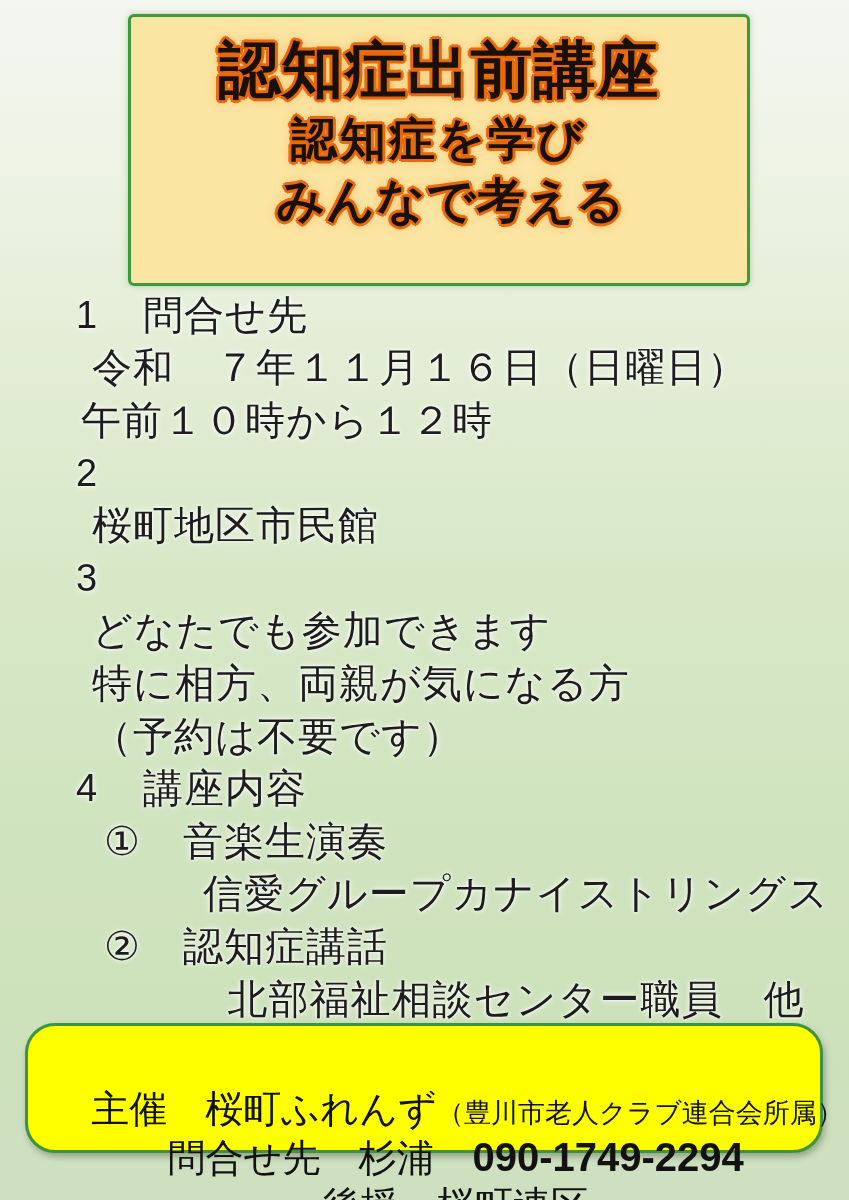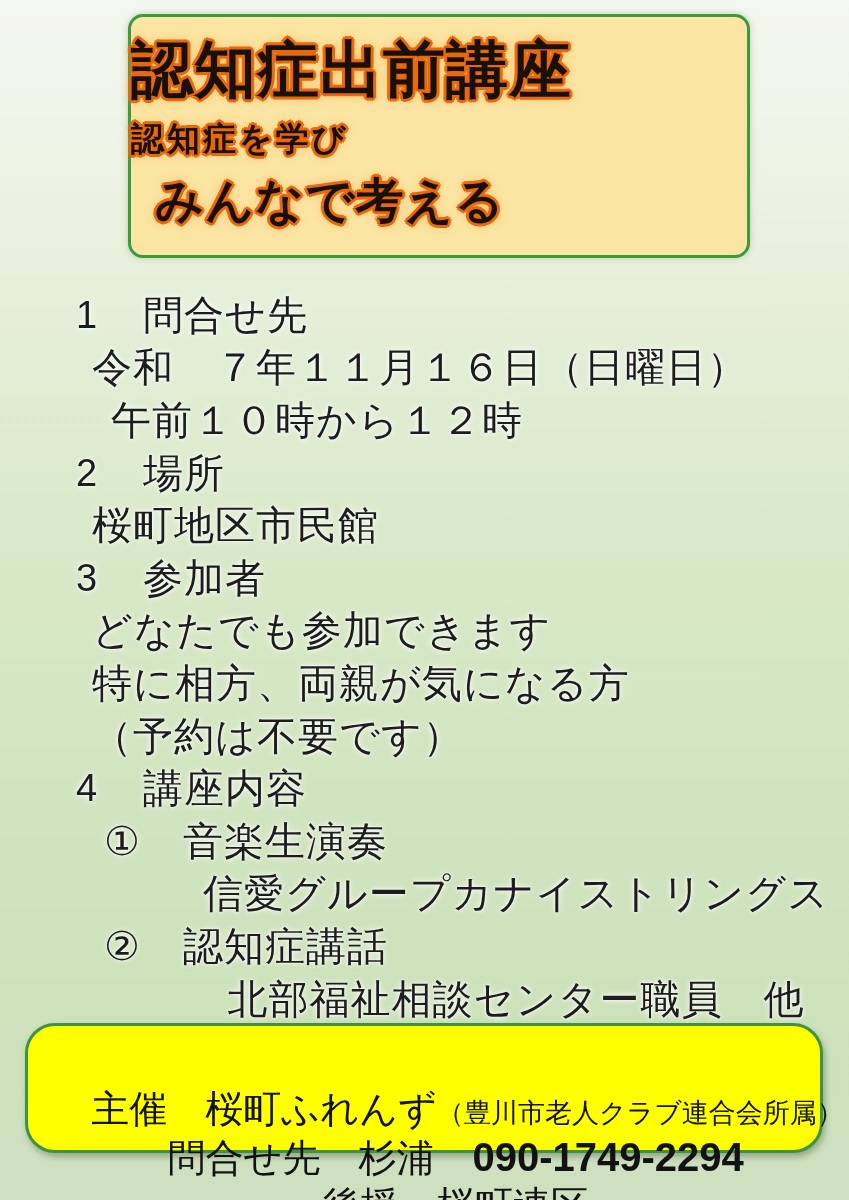--- a/index.html
+++ b/index.html
@@ -11,40 +11,41 @@
     font-family: "Liberation Sans", sans-serif;
     background: linear-gradient(180deg,
       #f4f6f0 0%, #eef3e5 14%, #e2edd5 30%, #d8e8c7 48%,
       #d1e4c0 66%, #cde1bb 84%, #cfe0c1 100%);
   }
 
   
   .title-box {
     position: absolute;
     left: 128px; top: 14px;
-    width: 622px; height: 244px;
+    width: 622px; height: 272px;
     box-sizing: border-box;
     background: #fbe5a3;
     border: 3px solid #3c9a3e;
-    border-radius: 15px;
+    border-radius: 6px;
+    text-align: center;
     box-shadow: 0 0 6px rgba(140, 170, 120, 0.55);
     padding-top: 15px;
   }
   .outline-text {
     color: #191009;
     font-weight: bold;
     text-shadow:
       3px 0 0 #e8690b, -3px 0 0 #e8690b,
       0 3px 0 #e8690b, 0 -3px 0 #e8690b,
       2px 2px 0 #e8690b, -2px 2px 0 #e8690b,
       2px -2px 0 #e8690b, -2px -2px 0 #e8690b,
       0 0 12px rgba(248, 166, 64, 0.95);
   }
   .title-line1 { font-size: 62px; line-height: 76px; letter-spacing: 1px; }
-  .title-line2 { font-size: 33px; line-height: 62px; letter-spacing: 3px; }
+  .title-line2 { font-size: 46px; line-height: 62px; letter-spacing: 3px; }
   .title-line3 { font-size: 48px; line-height: 62px; letter-spacing: 1px; margin-left: 24px; }
 
   
   .body-list {
     position: absolute;
     left: 0; top: 289px;
     width: 100%;
     color: #1d1d1d;
   }
   .bline {
@@ -53,21 +54,21 @@
     align-items: center;
     font-size: 40px;
     letter-spacing: 1px;
     white-space: pre;
     text-shadow: 0 0 6px #ffffff, 0 0 3px #ffffff;
   }
   .bline .marker { flex: 0 0 auto; }
   .numbered { padding-left: 76px; }
   .numbered .marker { width: 67px; font-size: 38px; }
   .sub { padding-left: 92px; }
-  .subIndent { padding-left: 111px; }
+  .subIndent { padding-left: 81px; }
   .circled { padding-left: 104px; }
   .circled .marker { width: 79px; }
   .sub2 { padding-left: 183px; justify-content: center; }
 
   
   .footer-box {
     position: absolute;
     left: 25px; top: 1023px;
     width: 798px; height: 130px;
     box-sizing: border-box;
@@ -105,28 +106,26 @@
       <span>問合せ先</span>
     </div>
     <div class="bline sub">
       <span>令和　７年１１月１６日（日曜日）</span>
     </div>
     <div class="bline subIndent">
       <span>午前１０時から１２時</span>
     </div>
     <div class="bline numbered">
       <span class="marker">2</span>
-      <span>場所</span>
     </div>
     <div class="bline sub">
       <span>桜町地区市民館</span>
     </div>
     <div class="bline numbered">
       <span class="marker">3</span>
-      <span>参加者</span>
     </div>
     <div class="bline sub">
       <span>どなたでも参加できます</span>
     </div>
     <div class="bline sub">
       <span>特に相方、両親が気になる方</span>
     </div>
     <div class="bline sub">
       <span>（予約は不要です）</span>
     </div>

